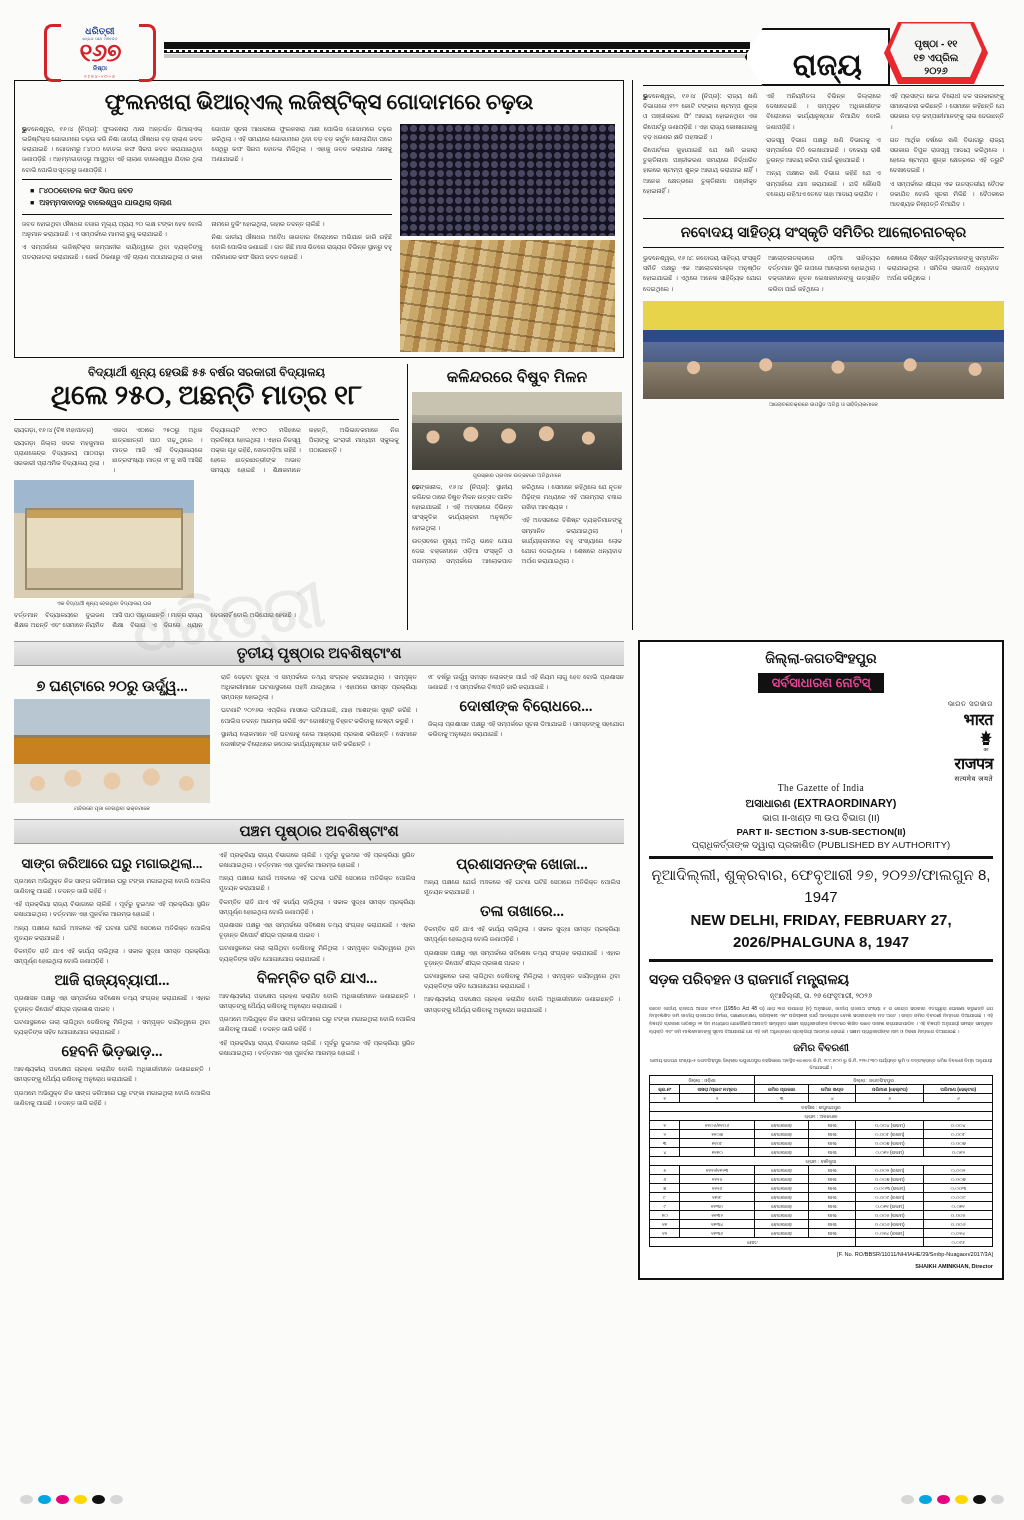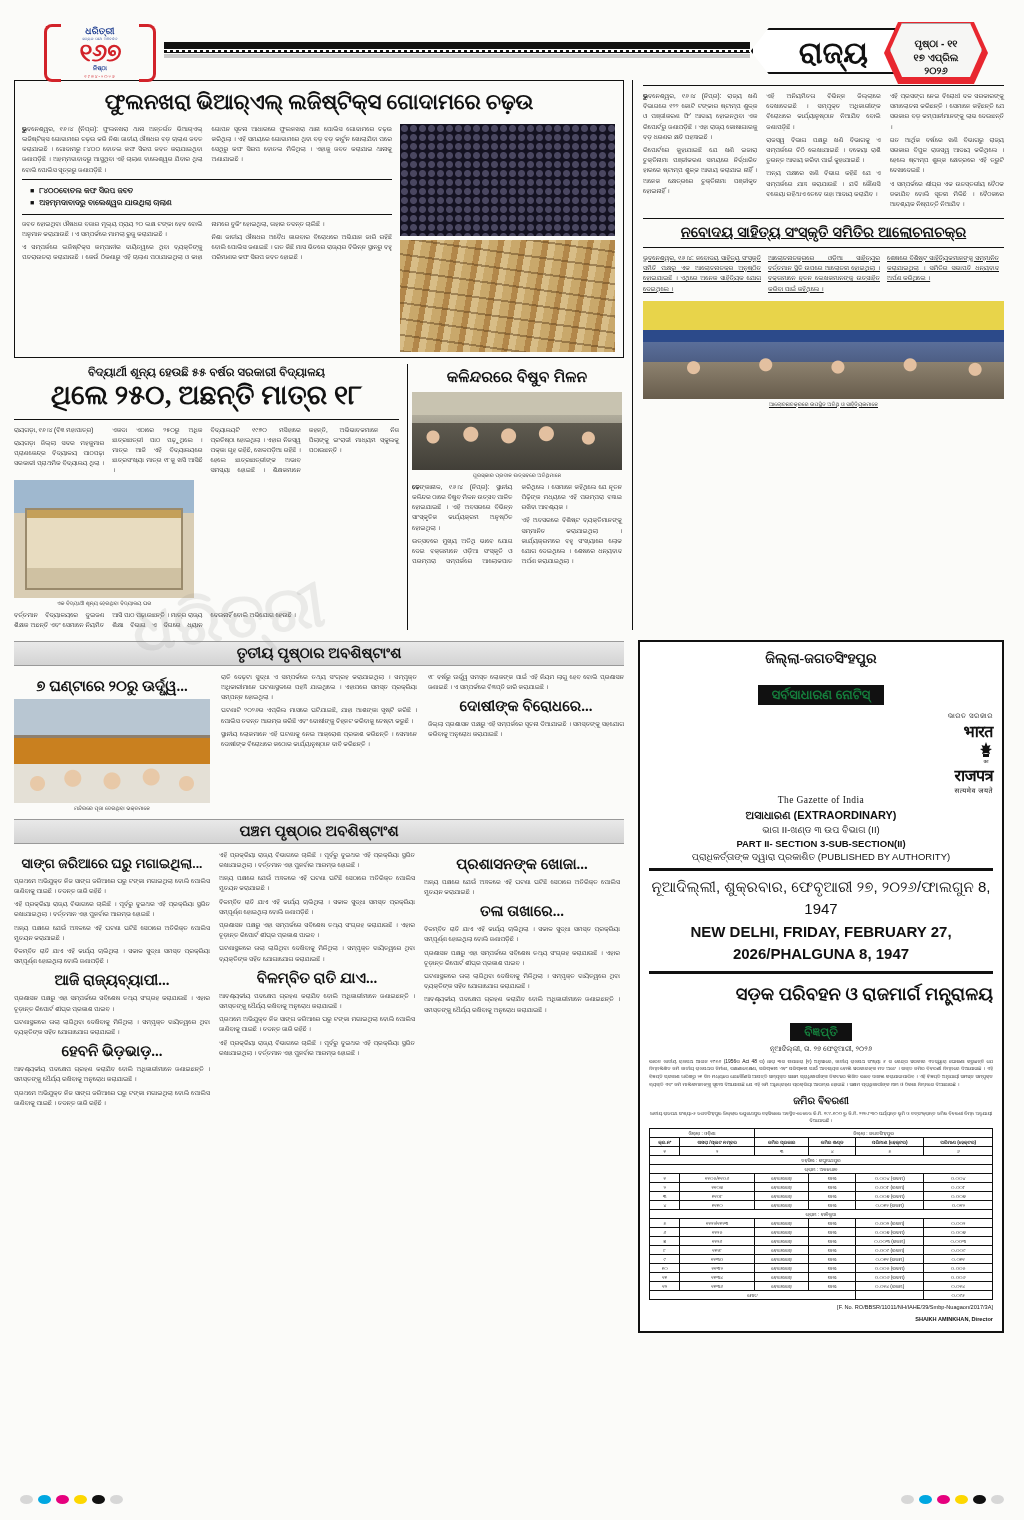--- a/index.html
+++ b/index.html
@@ -34,23 +34,23 @@
   .logo-years{ font-size:4.5px; color:#d2232a; letter-spacing:1px; margin-top:2px;}
 
   .rule-wrap{ position:absolute; left:150px; right:260px; top:42px; height:20px; }
   .rule-black{ height:6px; background:#111; }
   .rule-dotted{ height:5px; background:#fff; border-top:1px solid #111; border-bottom:1px solid #111;
     background-image:repeating-linear-gradient(90deg,#111 0 3px,#fff 3px 6px);
     background-size:6px 2px; background-repeat:repeat-x; background-position:0 1px;}
   .rule-grey{ height:4px; background:#c9c9c9; margin-top:1px;}
 
   .section-tag{
-    position:absolute; right:114px; top:28px;
+    position:absolute; right:120px; top:28px;
     background:#fff; border:2px solid #111;
-    padding:8px 26px 4px 46px;
+    padding:20px 26px 4px 46px;
     clip-path: polygon(18px 0, 100% 0, 100% 100%, 18px 100%, 0 50%);
     font-size:30px; font-weight:bold; line-height:1; color:#111;
     font-family:"Liberation Serif", serif;
   }
   .date-badge{
     position:absolute; right:22px; top:22px; width:104px; height:62px;
     background:#e8272f;
     clip-path: polygon(14px 0,90px 0,104px 31px,90px 62px,14px 62px,0 31px);
     display:flex; align-items:center; justify-content:center;
   }
@@ -141,30 +141,30 @@
     border-top:1px solid #999; border-bottom:1px solid #999;
     text-align:center; font-size:15px; font-weight:bold; padding:3px 0; margin:7px 0 6px;
     font-family:"Liberation Serif", serif;
   }
   .subhead{ font-size:15px; font-weight:bold; text-align:center; margin:6px 0 4px; font-family:"Liberation Serif", serif;}
 
   
   .notice{ border:2px solid #111; padding:8px 9px; margin-top:6px; background:#fff;}
   .n-t1{ font-size:17px; font-weight:bold; text-align:center; line-height:1.3; font-family:"Liberation Serif", serif;}
   .n-t2{ font-size:14px; font-weight:bold; text-align:center; margin-top:1px; font-family:"Liberation Serif", serif;}
-  .n-inv{ background:#111; color:#15803d; display:inline-block; padding:2px 14px; font-size:13px; font-weight:bold; margin:18px auto 0;}
+  .n-inv{ background:#111; color:#ec4899; display:inline-block; padding:2px 14px; font-size:13px; font-weight:bold; margin:6px auto 0;}
   .center{ text-align:center; }
   .gaz-em{ font-size:7px; letter-spacing:.5px; }
   .gaz-hindi{ font-size:16px; font-weight:bold; font-family:"Liberation Serif", serif; letter-spacing:-.5px;}
   .gaz-eng{ font-size:9.5px; font-family:"Liberation Serif", serif; letter-spacing:.4px;}
   .n-l{ font-size:11px; font-weight:bold; text-align:center; margin-top:4px;}
   .n-l2{ font-size:9.5px; text-align:center; margin-top:2px;}
   .dbl-rule{ border-top:2px solid #111; border-bottom:1px solid #111; height:3px; margin:5px 0;}
   .n-date{ font-size:15px; text-align:center; line-height:1.5;}
-  .n-min{ font-size:18px; font-weight:bold; text-align:right; margin-top:10px; font-family:"Liberation Serif", serif;}
+  .n-min{ font-size:14px; font-weight:bold; text-align:left; margin-top:10px; font-family:"Liberation Serif", serif;}
   .n-place{ font-size:7px; text-align:center; margin-top:4px;}
   .n-para{ font-size:4.9px; line-height:1.55; text-align:justify; margin:5px 0 0;}
   .n-tabtitle{ font-size:10px; font-weight:bold; text-align:center; margin:7px 0 3px;}
   .n-note{ font-size:4.7px; line-height:1.5; text-align:center; margin-bottom:4px;}
   table.land{ width:100%; border-collapse:collapse; font-size:4.8px;}
   table.land td, table.land th{ border:1px solid #111; padding:1.5px 2px; text-align:center; font-weight:normal;}
   table.land th{ font-weight:bold; }
   td.lft{ text-align:left; }
   .n-foot{ font-size:5.6px; text-align:right; margin-top:3px; line-height:1.5;}
 
@@ -283,21 +283,21 @@
           <p class="bt">ଏହି ଅନିୟମିତତା ବିଭିନ୍ନ ଜିଲ୍ଲାରେ ଦେଖାଦେଇଛି । ସମ୍ପୃକ୍ତ ଅଧିକାରୀଙ୍କ ବିରୋଧରେ କାର୍ଯ୍ୟାନୁଷ୍ଠାନ ନିଆଯିବ ବୋଲି ଜଣାପଡ଼ିଛି ।</p>
           <p class="bt">ରାଜସ୍ୱ ବିଭାଗ ପକ୍ଷରୁ ଖଣି ବିଭାଗକୁ ଏ ସମ୍ପର୍କରେ ଚିଠି ଲେଖାଯାଇଛି । ବକେୟା ରାଶି ତୁରନ୍ତ ଆଦାୟ କରିବା ପାଇଁ କୁହାଯାଇଛି ।</p>
           <p class="bt">ଅନ୍ୟ ପକ୍ଷରେ ଖଣି ବିଭାଗ କହିଛି ଯେ ଏ ସମ୍ପର୍କରେ ଯାଞ୍ଚ କରାଯାଉଛି । ଯଦି କୌଣସି ବକେୟା ରହିଥାଏ ତେବେ ତାହା ଆଦାୟ କରାଯିବ ।</p>
           <p class="bt">ଏହି ପ୍ରସଙ୍ଗ ନେଇ ବିରୋଧୀ ଦଳ ସରକାରଙ୍କୁ ସମାଲୋଚନା କରିଛନ୍ତି । ସେମାନେ କହିଛନ୍ତି ଯେ ସରକାର ବଡ଼ କମ୍ପାନୀମାନଙ୍କୁ ଲାଭ ଦେଉଛନ୍ତି ।</p>
           <p class="bt">ଗତ ଆର୍ଥିକ ବର୍ଷରେ ଖଣି ବିଭାଗରୁ ରାଜ୍ୟ ସରକାର ବିପୁଳ ରାଜସ୍ୱ ଆଦାୟ କରିଥିଲେ । ହେଲେ ଷ୍ଟାମ୍ପ ଶୁଳ୍କ କ୍ଷେତ୍ରରେ ଏହି ତ୍ରୁଟି ଦେଖାଦେଇଛି ।</p>
           <p class="bt">ଏ ସମ୍ପର୍କରେ ଶୀଘ୍ର ଏକ ଉଚ୍ଚସ୍ତରୀୟ ବୈଠକ ଡକାଯିବ ବୋଲି ସୂଚନା ମିଳିଛି । ବୈଠକରେ ଆବଶ୍ୟକ ନିଷ୍ପତ୍ତି ନିଆଯିବ ।</p>
           <p class="bt"></p>
         </div>
       </div>
 
-      <div style="margin-top:6px;text-decoration:underline;">
+      <div style="margin-top:6px;">
         <div class="hr-thin"></div>
         <h3 class="head3" style="font-size:14.5px;">ନବୋଦୟ ସାହିତ୍ୟ ସଂସ୍କୃତି ସମିତିର ଆଲୋଚନାଚକ୍ର</h3>
         <div class="hr-thin"></div>
         <div style="display:flex; gap:7px;">
           <div style="width:118px;" class="body-cols-1">
             <p class="bt">ଭୁବନେଶ୍ୱର, ୧୬।୪: ନବୋଦୟ ସାହିତ୍ୟ ସଂସ୍କୃତି ସମିତି ପକ୍ଷରୁ ଏକ ଆଲୋଚନାଚକ୍ର ଅନୁଷ୍ଠିତ ହୋଇଯାଇଛି । ଏଥିରେ ଅନେକ ସାହିତ୍ୟିକ ଯୋଗ ଦେଇଥିଲେ ।</p>
           </div>
           <div style="width:112px;">
             <p class="bt">ଆଲୋଚନାଚକ୍ରରେ ଓଡ଼ିଆ ସାହିତ୍ୟର ବର୍ତ୍ତମାନ ସ୍ଥିତି ଉପରେ ଆଲୋଚନା ହୋଇଥିଲା । ବକ୍ତାମାନେ ନୂତନ ଲେଖକମାନଙ୍କୁ ଉତ୍ସାହିତ କରିବା ପାଇଁ କହିଥିଲେ ।</p>
           </div>
@@ -398,21 +398,20 @@
         <div class="n-l2">ଭାଗ II-ଖଣ୍ଡ ୩ ଉପ ବିଭାଗ (II)</div>
         <div class="n-l2" style="font-weight:bold;">PART II- SECTION 3-SUB-SECTION(II)</div>
         <div class="n-l2">ପ୍ରାଧିକର୍ତ୍ତାଙ୍କ ଦ୍ୱାରା ପ୍ରକାଶିତ (PUBLISHED BY AUTHORITY)</div>
 
         <div class="dbl-rule"></div>
         <div class="n-date">ନୂଆଦିଲ୍ଲୀ, ଶୁକ୍ରବାର, ଫେବୃଆରୀ ୨୭, ୨୦୨୬/ଫାଲଗୁନ 8, 1947</div>
         <div class="n-date" style="font-weight:bold;">NEW DELHI, FRIDAY, FEBRUARY 27, 2026/PHALGUNA 8, 1947</div>
         <div class="dbl-rule"></div>
 
         <div class="n-min">ସଡ଼କ ପରିବହନ ଓ ରାଜମାର୍ଗ ମନ୍ତ୍ରାଳୟ</div>
-        <div class="center"><span class="n-inv" style="font-size:12px;">ବିଜ୍ଞପ୍ତି</span></div>
         <div class="n-place">ନୂଆଦିଲ୍ଲୀ, ତା. ୨୭ ଫେବୃଆରୀ, ୨୦୨୬</div>
 
         <p class="n-para">ଭାରତ ଜାତୀୟ ରାଜପଥ ଆଇନ ୧୯୫୬ (1956ର Act 48 ର) ଧାରା ୩ର ଉପଧାରା (୧) ଅନୁସାରେ, ଜାତୀୟ ରାଜପଥ ସଂଖ୍ୟା ୫ ର କେନ୍ଦ୍ର ସରକାର ଏତଦ୍ଦ୍ୱାରା ଘୋଷଣା କରୁଛନ୍ତି ଯେ ନିମ୍ନଲିଖିତ ଜମି ଜାତୀୟ ରାଜପଥର ନିର୍ମାଣ, ରକ୍ଷଣାବେକ୍ଷଣ, ପରିଚାଳନା ଏବଂ ପରିଚାଳନା ପାଇଁ ଆବଶ୍ୟକ ବୋଲି ସରକାରଙ୍କ ମତ ଅଟେ । ଉକ୍ତ ଜମିର ବିବରଣୀ ନିମ୍ନରେ ଦିଆଯାଇଛି । ଏହି ବିଜ୍ଞପ୍ତି ପ୍ରକାଶ ତାରିଖରୁ ୨୧ ଦିନ ମଧ୍ୟରେ ଯେକୌଣସି ଆପତ୍ତି ସମ୍ପୃକ୍ତ ସକ୍ଷମ ପ୍ରାଧିକାରୀଙ୍କ ନିକଟରେ ଲିଖିତ ଭାବେ ଦାଖଲ କରାଯାଇପାରିବ । ଏହି ବିଜ୍ଞପ୍ତି ଅନୁଯାୟୀ ସମସ୍ତ ସମ୍ପୃକ୍ତ ବ୍ୟକ୍ତି ଏବଂ ଜମି ମାଲିକମାନଙ୍କୁ ସୂଚନା ଦିଆଯାଉଛି ଯେ ଏହି ଜମି ଅଧିଗ୍ରହଣ ପ୍ରକ୍ରିୟା ଆରମ୍ଭ ହୋଇଛି । ସକ୍ଷମ ପ୍ରାଧିକାରୀଙ୍କ ନାମ ଓ ଠିକଣା ନିମ୍ନରେ ଦିଆଯାଇଛି ।</p>
 
         <div class="n-tabtitle">ଜମିର ବିବରଣୀ</div>
         <div class="n-note">ଜାତୀୟ ରାଜପଥ ସଂଖ୍ୟା-୫ ଜଗତସିଂହପୁର ଜିଲ୍ଲାର ରଘୁନାଥପୁର ତହସିଲରେ ଅବସ୍ଥିତ-ଚେନେଜ କି.ମି. ୧୯୯.୬୦୦ ରୁ କି.ମି. ୨୧୭.୮୩୦  ପର୍ଯ୍ୟନ୍ତ ଭୂମି ଓ ତତ୍ସଂକ୍ରାନ୍ତ ଜମିର ବିବରଣୀ ନିମ୍ନ ଅନୁଯାୟୀ ଦିଆଯାଇଛି ।</div>
 
         <table class="land">
           <tbody>
             <tr>

